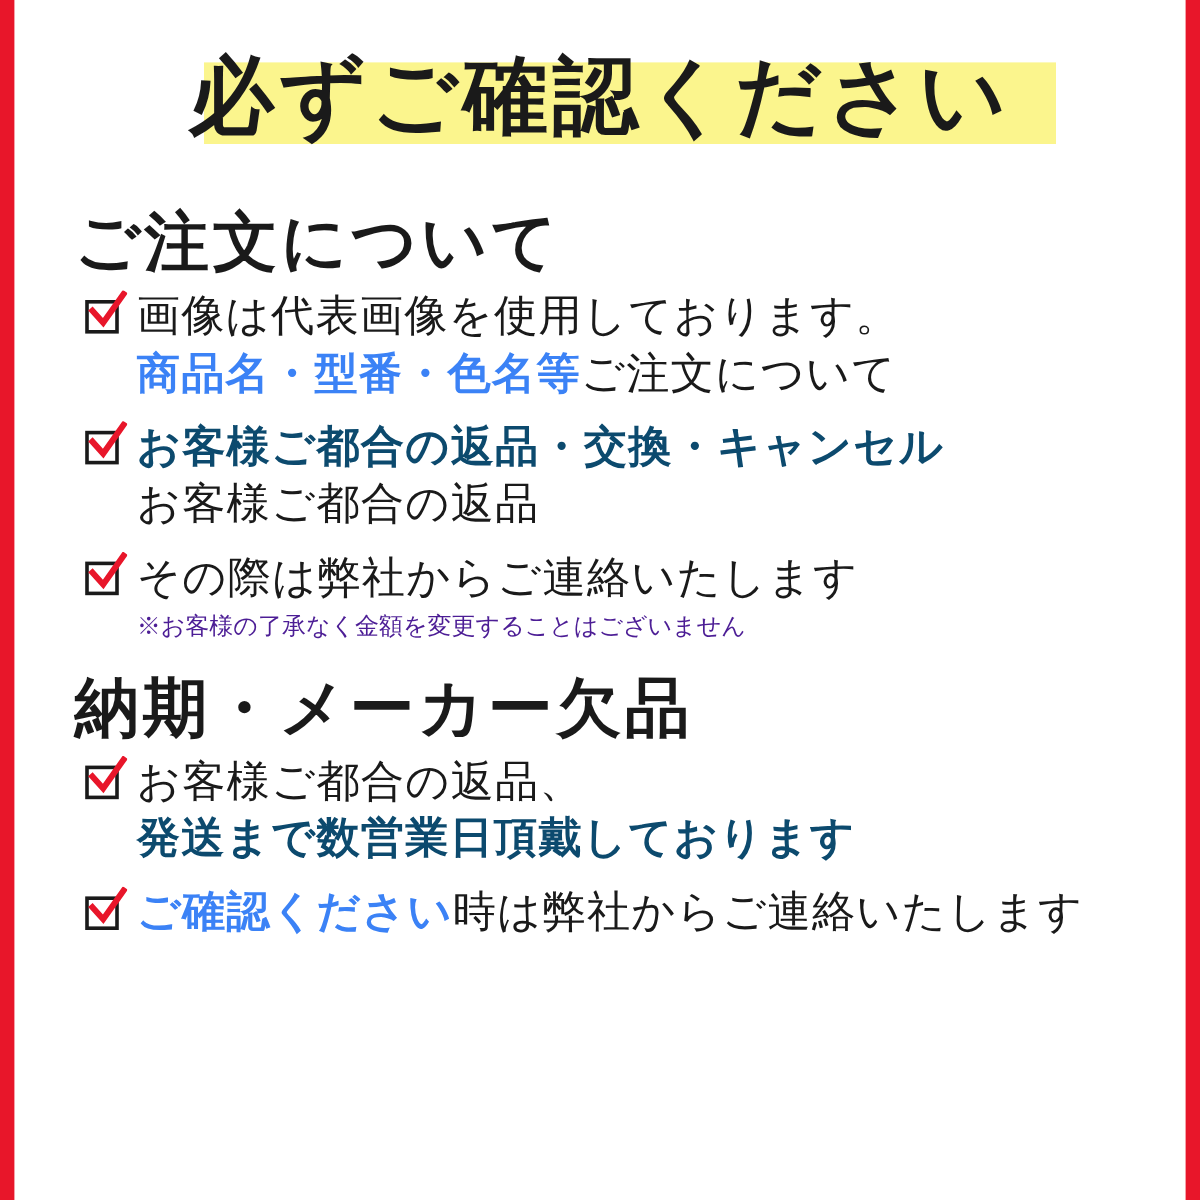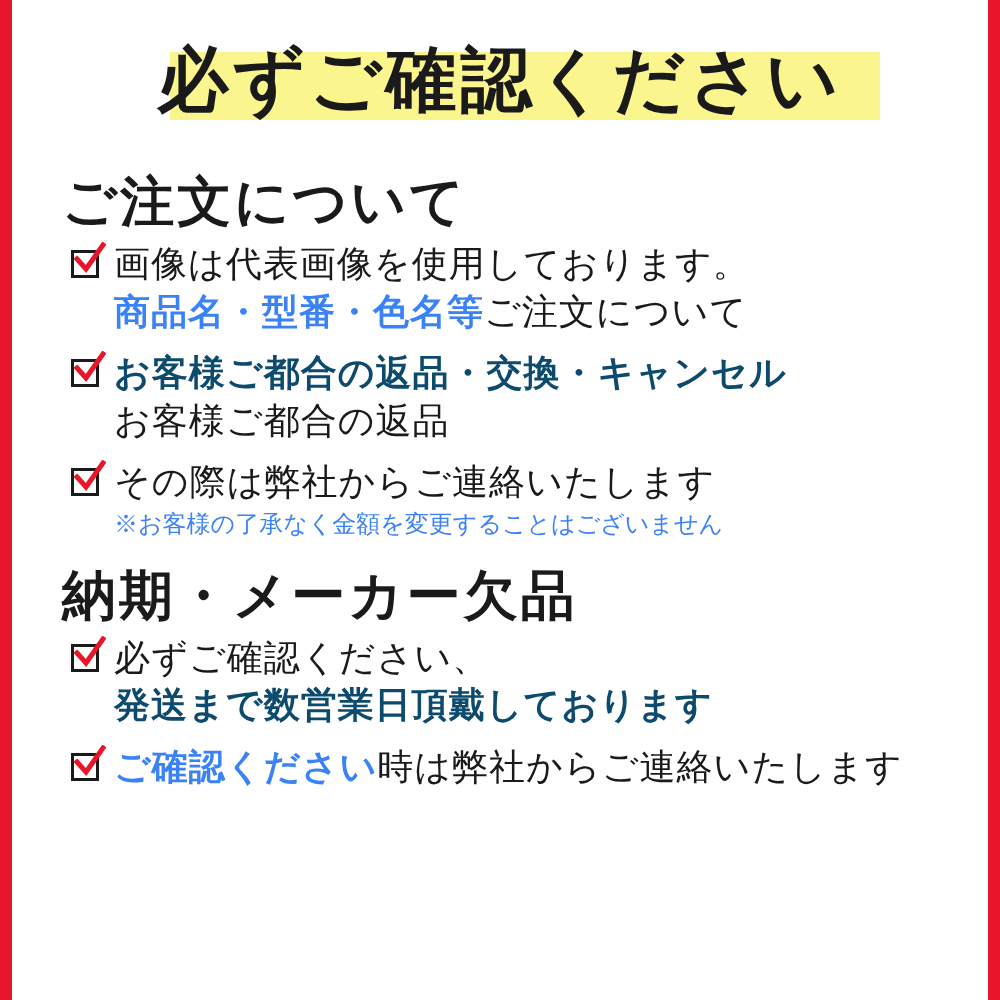--- a/index.html
+++ b/index.html
@@ -115,22 +115,22 @@
     line-height: 1.32;
     color: #1a1a1a;
     letter-spacing: 1px;
     white-space: nowrap;
   }
   .line.red {
     color: #0c4a6e;
     font-weight: bold;
   }
   .line.note {
-    font-size: 24px;
-    color: #3b82f6;
+    font-size: 20px;
+    color: #4c1d95;
     letter-spacing: 0px;
     line-height: 1.5;
   }
   .seg-red {
     color: #3b82f6;
     font-weight: bold;
   }
   .seg-black {
     color: #1a1a1a;
     font-weight: normal;
@@ -198,21 +198,21 @@
     <div class="section-heading">納期・メーカー欠品</div>
 
     <div class="item">
       <span class="check">
         <span class="box"></span>
         <svg class="tick" viewBox="0 0 34 34" aria-hidden="true">
           <path d="M5 17 L14 27 L31 3" fill="none" stroke="#e8162a" stroke-width="5" stroke-linecap="square"></path>
         </svg>
       </span>
       <span class="lines">
-        <div class="line">必ずご確認ください、</div>
+        <div class="line">お客様ご都合の返品、</div>
         <div class="line red">発送まで数営業日頂戴しております</div>
       </span>
     </div>
 
     <div class="item">
       <span class="check">
         <span class="box"></span>
         <svg class="tick" viewBox="0 0 34 34" aria-hidden="true">
           <path d="M5 17 L14 27 L31 3" fill="none" stroke="#e8162a" stroke-width="5" stroke-linecap="square"></path>
         </svg>

